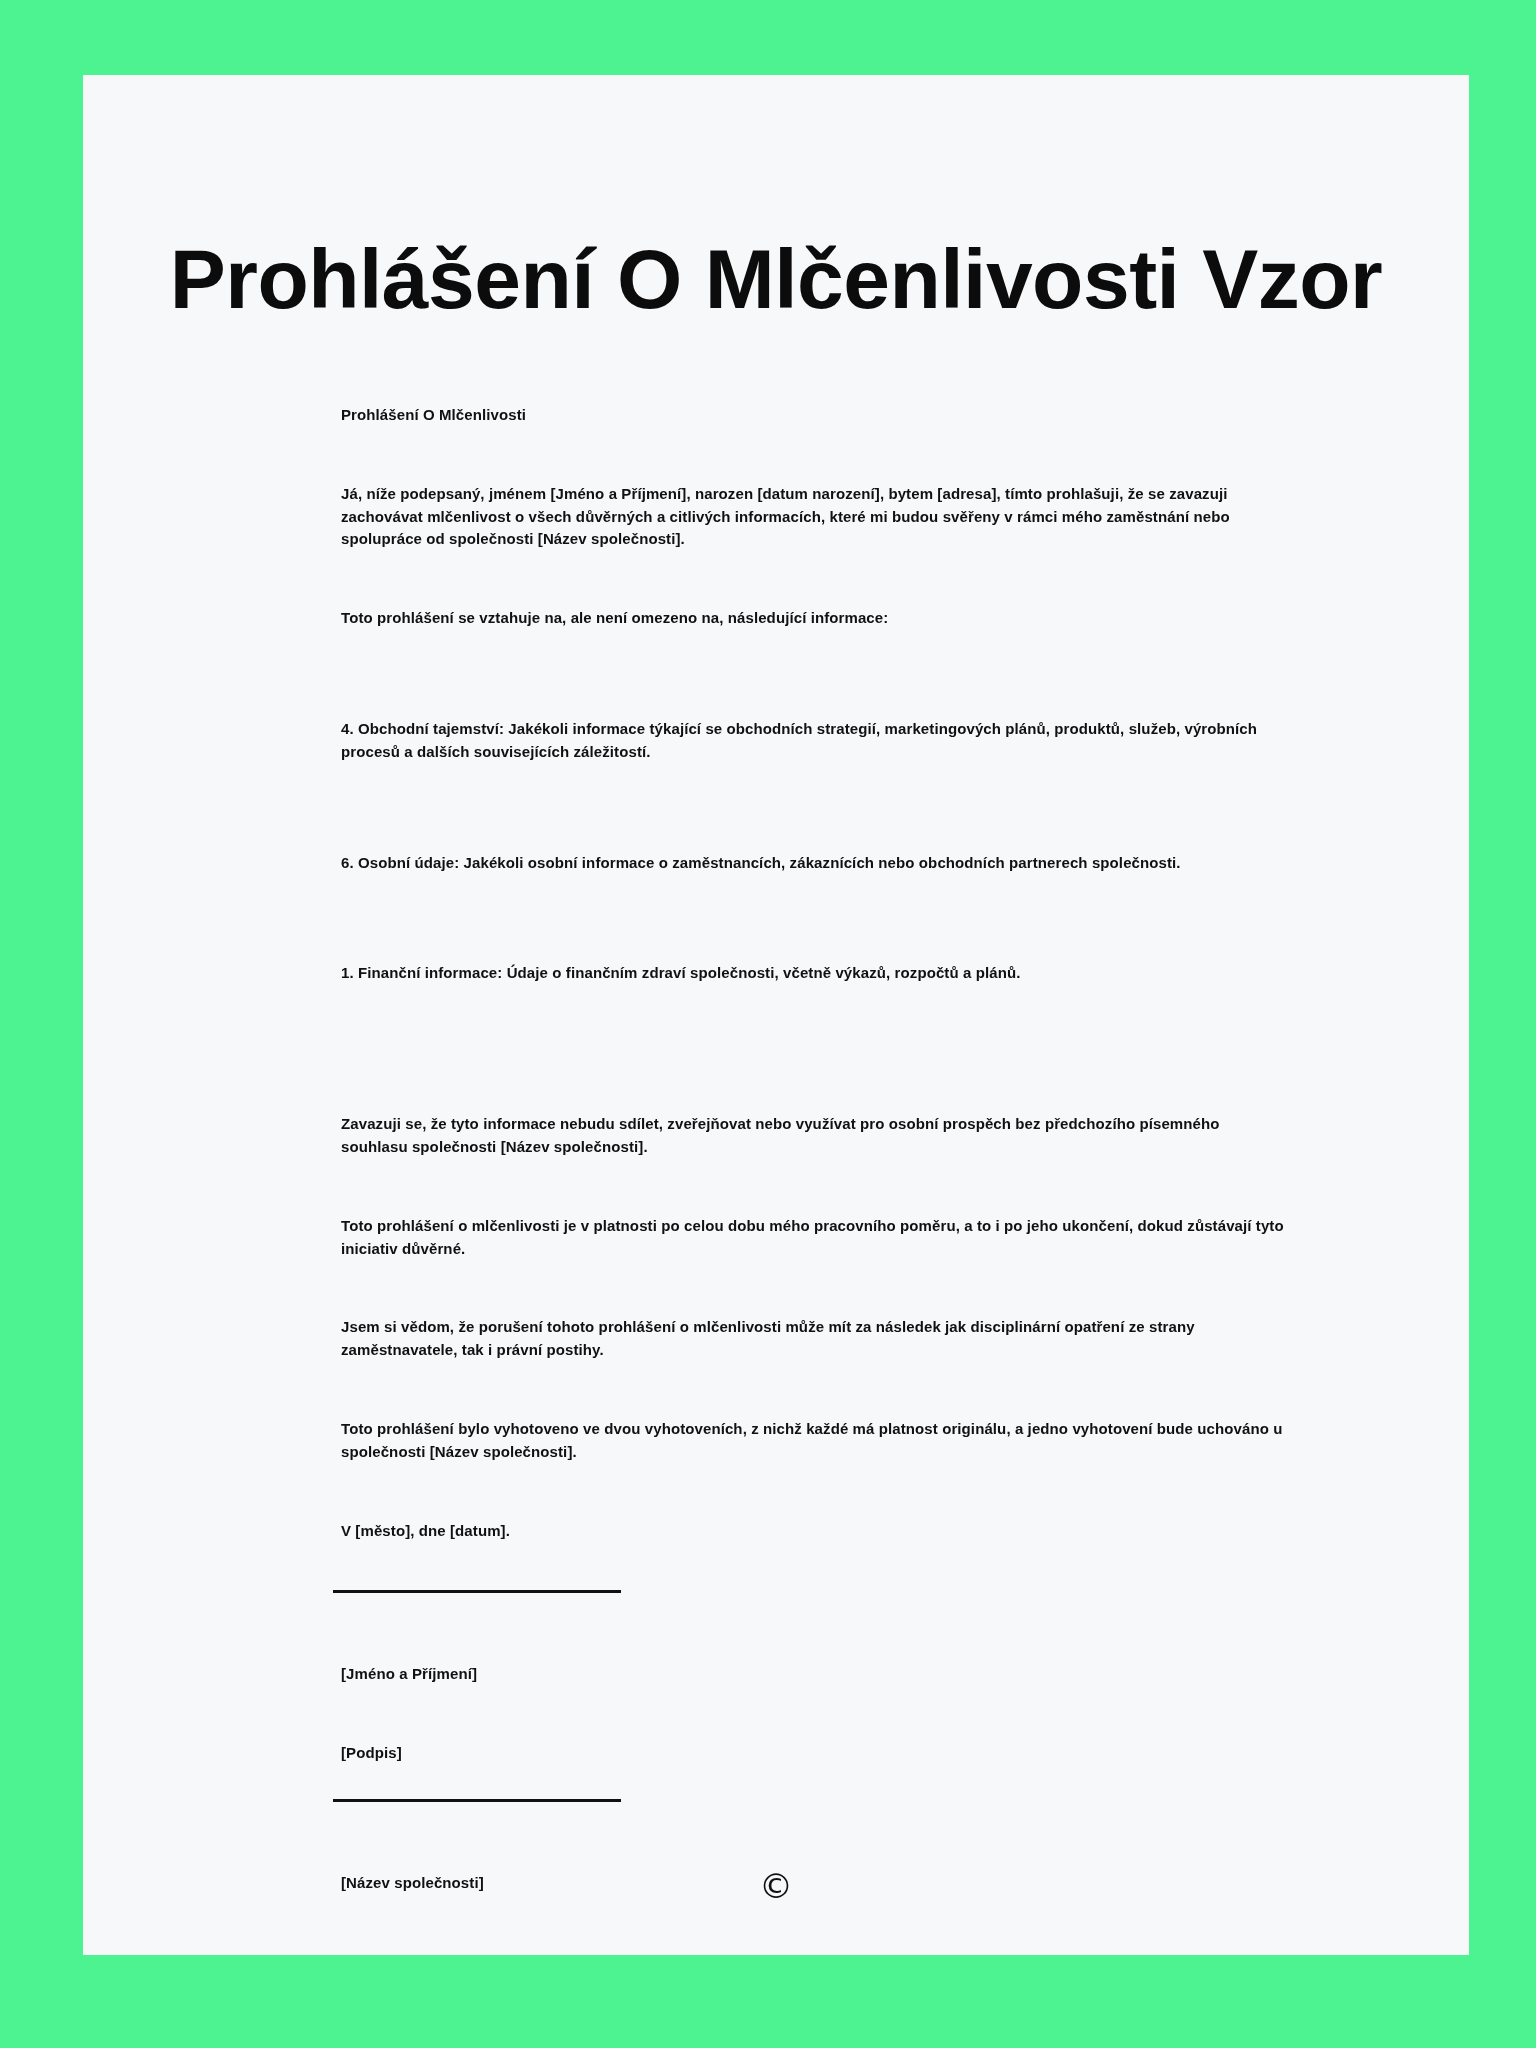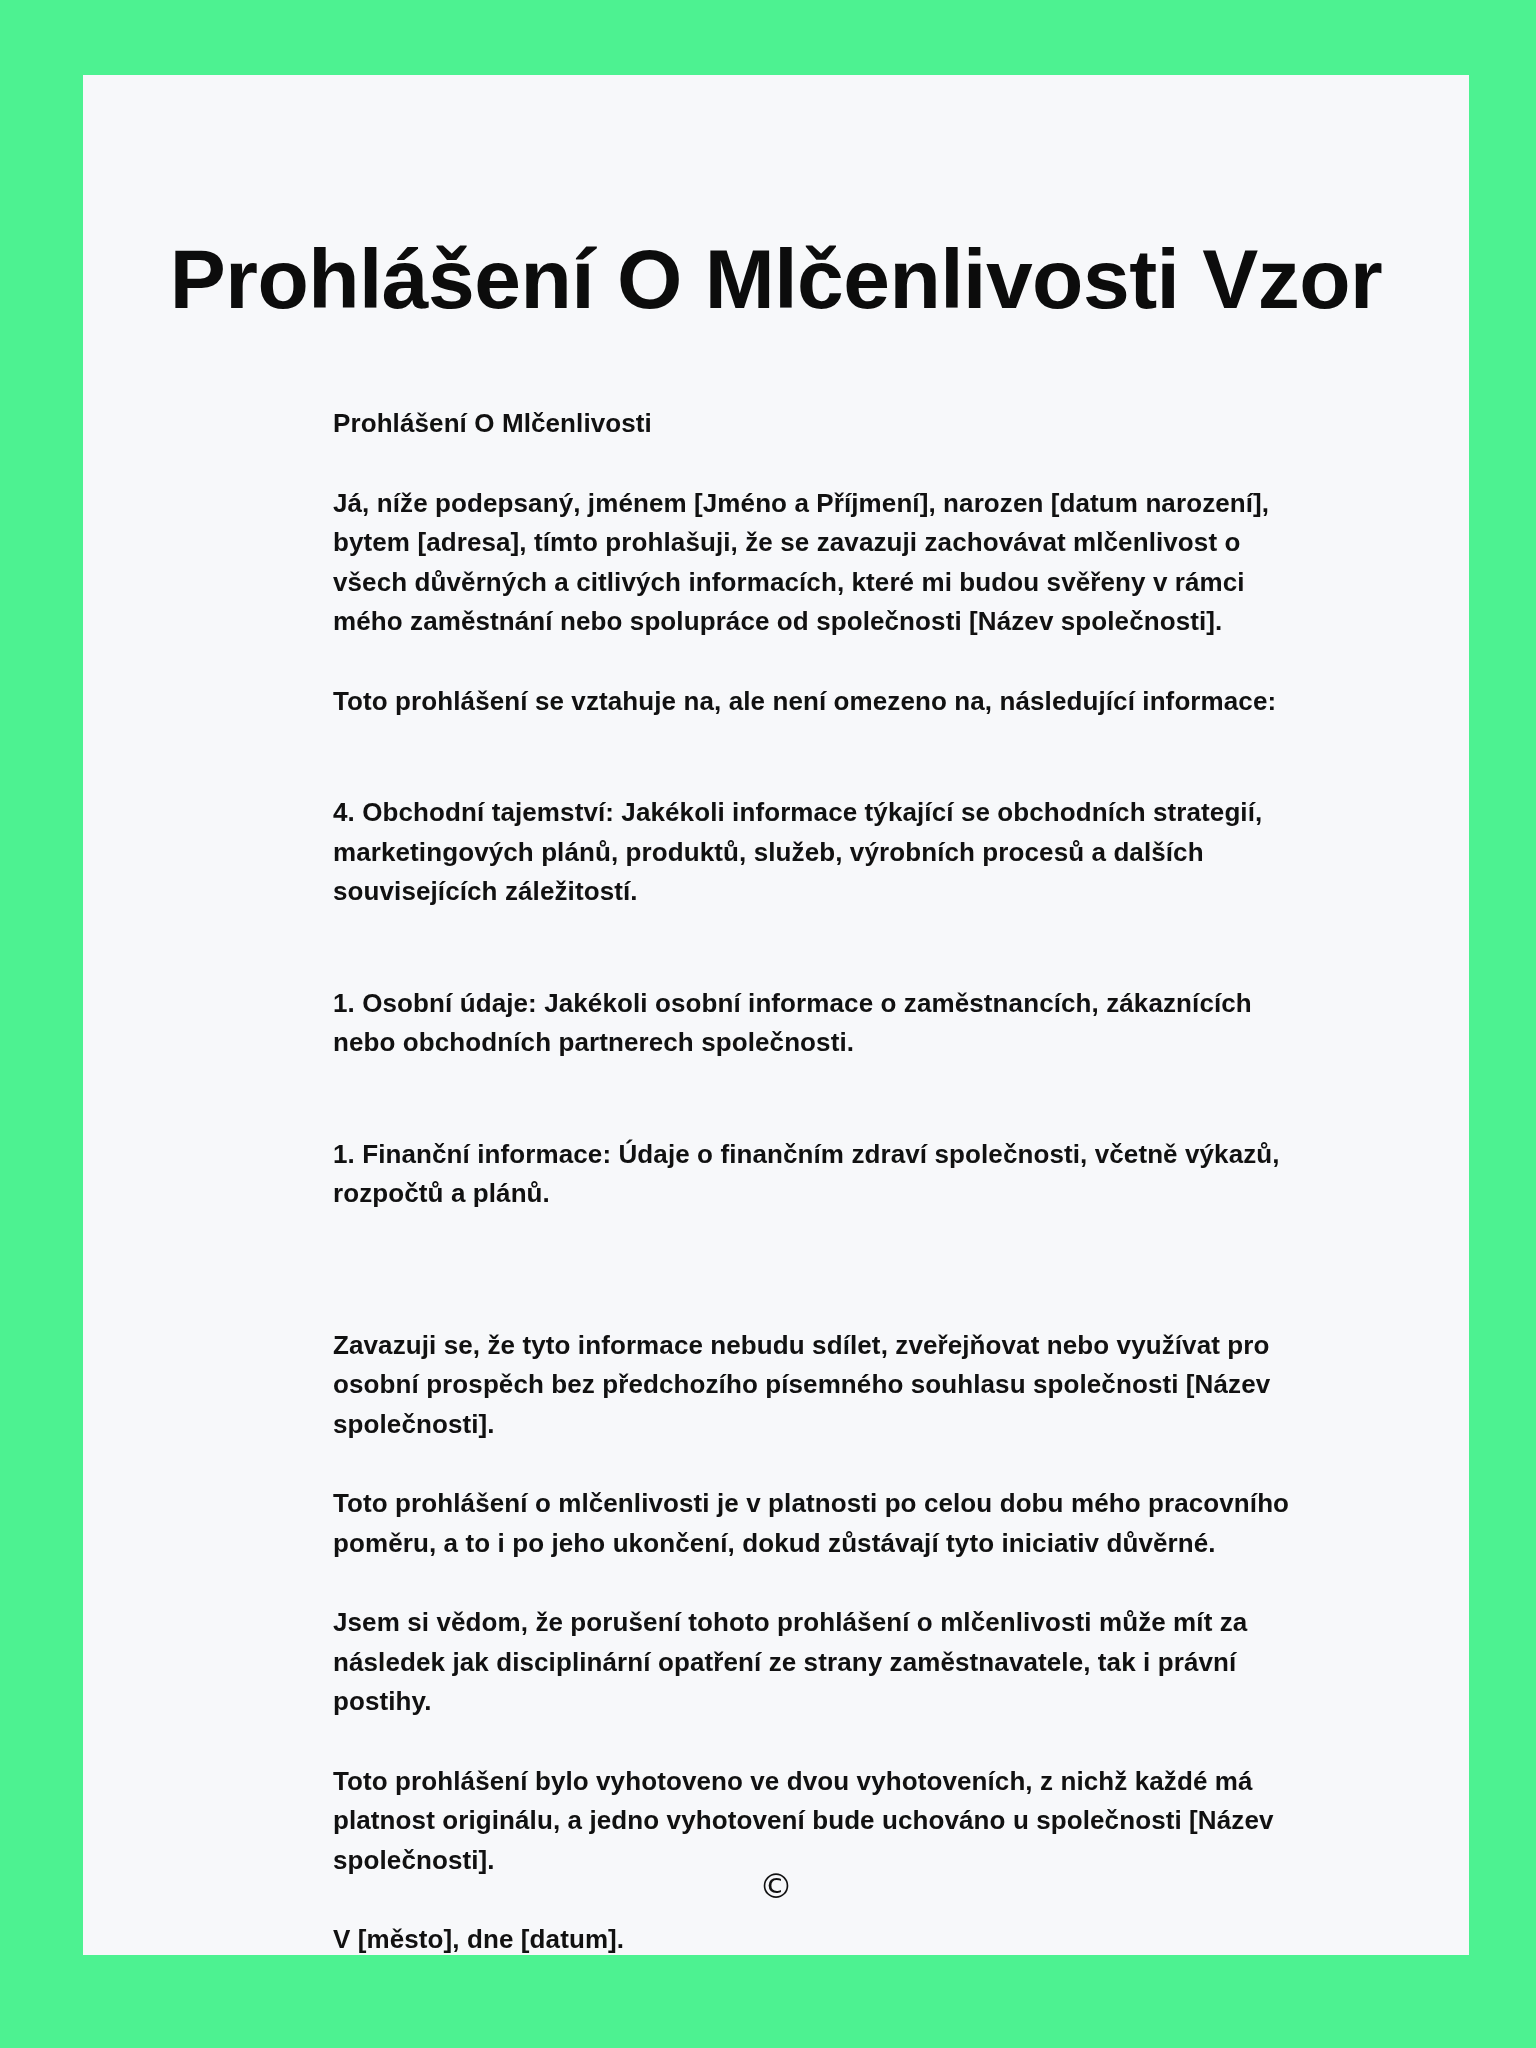--- a/index.html
+++ b/index.html
@@ -40,22 +40,22 @@
     font-weight: bold;
     color: #0c0c0c;
     text-align: center;
     letter-spacing: -0.5px;
   }
   .doc-body {
     padding: 0 175px 0 250px;
     margin-top: 80px;
   }
   .doc-body p {
-    margin: 0;
-    font-size: 26px;
+    margin: 8px;
+    font-size: 15px;
     line-height: 1.52;
     font-weight: bold;
     color: #111111;
     letter-spacing: 0.1px;
   }
   .gap-sm { height: 26px; }
   .gap-md { height: 40px; }
   .gap-lg { height: 62px; }
   .gap-xl { height: 72px; }
 
@@ -97,21 +97,21 @@
       <div class="gap-md"></div>
 
       <p>Toto prohlášení se vztahuje na, ale není omezeno na, následující informace:</p>
 
       <div class="gap-xl"></div>
 
       <p>4. Obchodní tajemství: Jakékoli informace týkající se obchodních strategií, marketingových plánů, produktů, služeb, výrobních procesů a dalších souvisejících záležitostí.</p>
 
       <div class="gap-xl"></div>
 
-      <p>1. Osobní údaje: Jakékoli osobní informace o zaměstnancích, zákaznících nebo obchodních partnerech společnosti.</p>
+      <p>6. Osobní údaje: Jakékoli osobní informace o zaměstnancích, zákaznících nebo obchodních partnerech společnosti.</p>
 
       <div class="gap-xl"></div>
 
       <p>1. Finanční informace: Údaje o finančním zdraví společnosti, včetně výkazů, rozpočtů a plánů.</p>
 
       <div class="gap-xl"></div>
 
 
       <div class="gap-md"></div>
 

